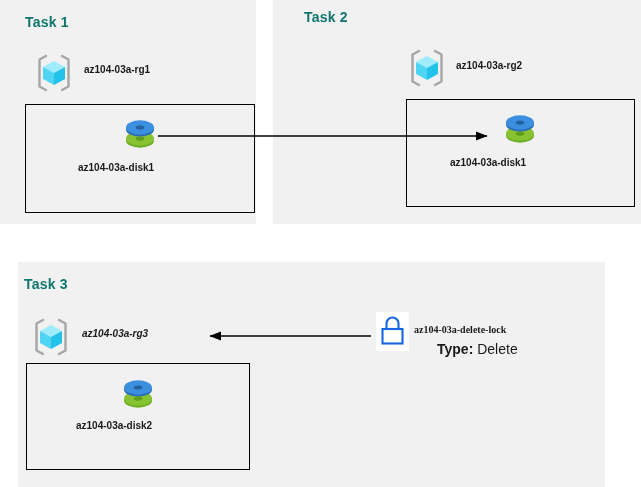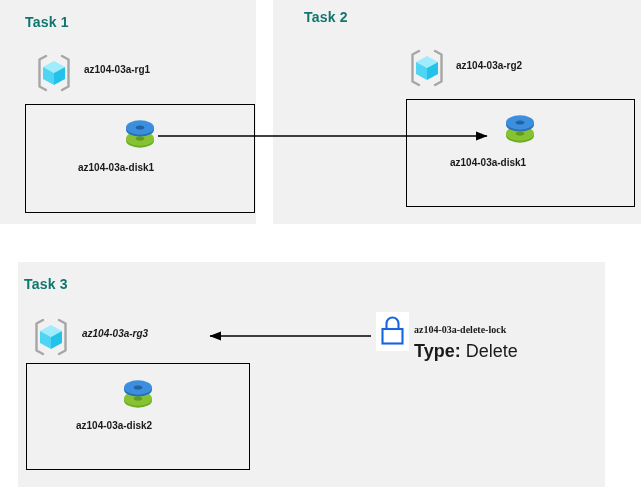--- a/index.html
+++ b/index.html
@@ -61,21 +61,21 @@
   #label-rg1{left:84px; top:64px;}
   #label-rg2{left:456px;top:60px;}
   #label-rg3{left:82px; top:328px;font-style:italic;}
   #label-disk1-a{left:78px; top:162px;}
   #label-disk1-b{left:450px;top:157px;}
   #label-disk2{left:76px; top:420px;text-align:right;}
   #label-move{left:281px;top:118px;}
   #label-lock-name{left:414px;top:324px;font-family:Liberation Serif, serif;}
   .label-sub{
     position:absolute;
-    font-size:18px;color:#1a1a1a;white-space:nowrap;
+    font-size:14px;color:#1a1a1a;white-space:nowrap;margin-left:23px;
   }
   #label-lock-type{left:414px;top:341px;}
   #label-lock-type b{font-weight:bold;}
 
   
   .arrow-layer{position:absolute;left:0;top:0;width:641px;height:487px;
                pointer-events:none;overflow:visible;}
 </style>
 </head>
 <body>

